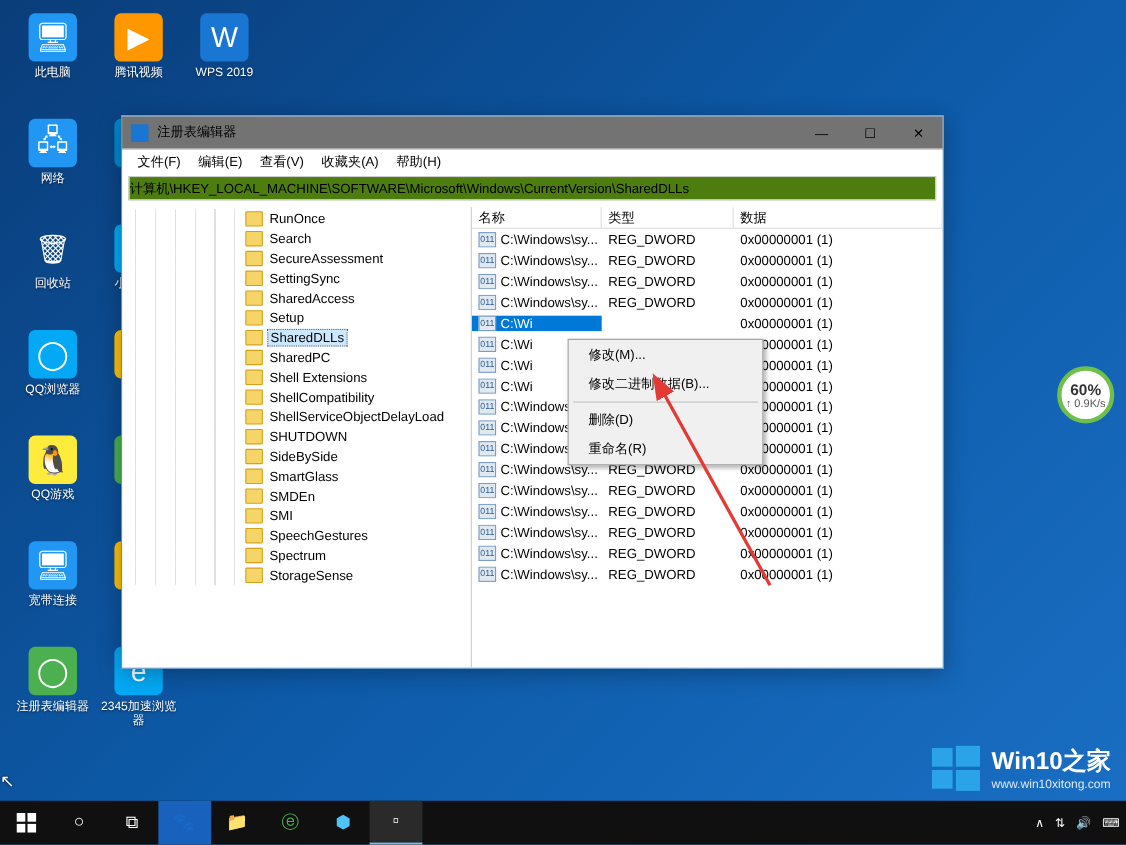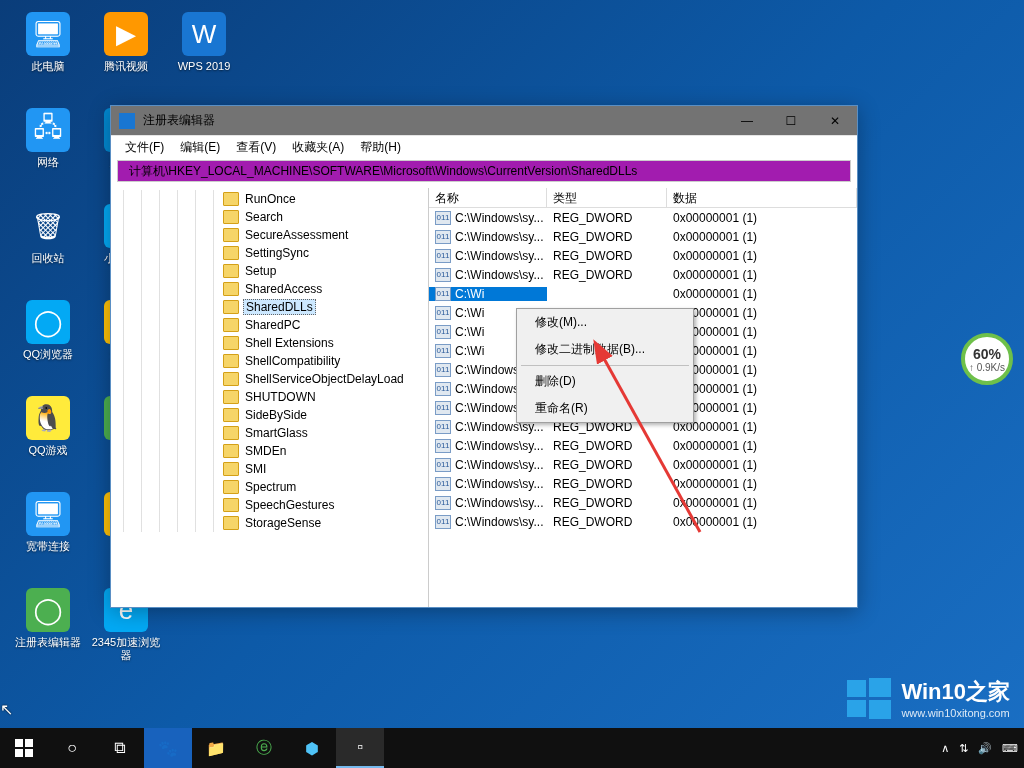--- a/index.html
+++ b/index.html
@@ -17,21 +17,21 @@
 .window { position:absolute; top:105px; left:110px; width:748px; height:503px; background:#fff; border:1px solid #5a8fc4; box-shadow:0 4px 20px rgba(0,0,0,.3); display:flex; flex-direction:column; }
 .titlebar { height:30px; background:#737373; display:flex; align-items:center; padding:0 0 0 8px; border-bottom:1px solid #e5e5e5; }
 .titlebar .ti { width:16px; height:16px; background:#1976d2; margin-right:8px; }
 .titlebar .tt { flex:1; font-size:12px; color:#000; }
 .winbtns { display:flex; }
 .winbtn { width:44px; height:29px; display:flex; align-items:center; justify-content:center; font-size:12px; color:#000; cursor:pointer; }
 
 .menubar { height:22px; display:flex; align-items:center; padding:0 8px; font-size:12px; color:#000; gap:4px; }
 .menubar span { padding:2px 6px; cursor:pointer; }
 
-.addrbar { height:22px; border:1px solid #ccc; margin:2px 6px 6px 6px; padding:2px 11px; font-size:12px; color:#000; background:#a21caf; }
+.addrbar { height:22px; border:1px solid #ccc; margin:2px 6px 6px 6px; padding:2px 0; font-size:12px; color:#000; background:#4d7c0f; }
 
 .panes { flex:1; display:flex; overflow:hidden; }
 .tree { width:318px; border-right:1px solid #ccc; overflow:auto; font-size:12px; color:#000; padding:2px 0 2px 4px; position:relative; }
 .tree::-webkit-scrollbar, .val::-webkit-scrollbar { width:16px; height:16px; }
 .tree::-webkit-scrollbar-thumb, .val::-webkit-scrollbar-thumb { background:#c1c1c1; }
 .tree::-webkit-scrollbar-track, .val::-webkit-scrollbar-track { background:#f1f1f1; }
 
 .node { display:flex; align-items:center; height:18px; padding-left:108px; cursor:pointer; white-space:nowrap; position:relative; }
 .node::before { content:""; position:absolute; left:0; top:0; bottom:0; width:108px; background:repeating-linear-gradient(90deg,transparent 0,transparent 8px,#999 8px,#999 9px,transparent 9px,transparent 18px); opacity:.3; }
 .node .fold { width:16px; height:14px; background:#f6d568; border:1px solid #d4a017; border-radius:1px; margin-right:4px; flex-shrink:0; }
@@ -172,26 +172,26 @@
         <div class="node">
           <div class="fold"></div>
           <span class="txt">SecureAssessment</span>
         </div>
         <div class="node">
           <div class="fold"></div>
           <span class="txt">SettingSync</span>
         </div>
         <div class="node">
           <div class="fold"></div>
+          <span class="txt">SharedAccess</span>
+        </div>
+        <div class="node">
+          <div class="fold"></div>
           <span class="txt">Setup</span>
         </div>
-        <div class="node">
-          <div class="fold"></div>
-          <span class="txt">SharedAccess</span>
-        </div>
         <div class="node sel">
           <div class="fold"></div>
           <span class="txt">SharedDLLs</span>
         </div>
         <div class="node">
           <div class="fold"></div>
           <span class="txt">SharedPC</span>
         </div>
         <div class="node">
           <div class="fold"></div>
@@ -220,25 +220,25 @@
         <div class="node">
           <div class="fold"></div>
           <span class="txt">SMDEn</span>
         </div>
         <div class="node">
           <div class="fold"></div>
           <span class="txt">SMI</span>
         </div>
         <div class="node">
           <div class="fold"></div>
+          <span class="txt">SpeechGestures</span>
+        </div>
+        <div class="node">
+          <div class="fold"></div>
           <span class="txt">Spectrum</span>
-        </div>
-        <div class="node">
-          <div class="fold"></div>
-          <span class="txt">SpeechGestures</span>
         </div>
         <div class="node">
           <div class="fold"></div>
           <span class="txt">StorageSense</span>
         </div>
       </div>
     <div class="val">
       <div class="vhead">
         <div class="col" style="width:118px">名称</div>
         <div class="col" style="width:120px">类型</div>

